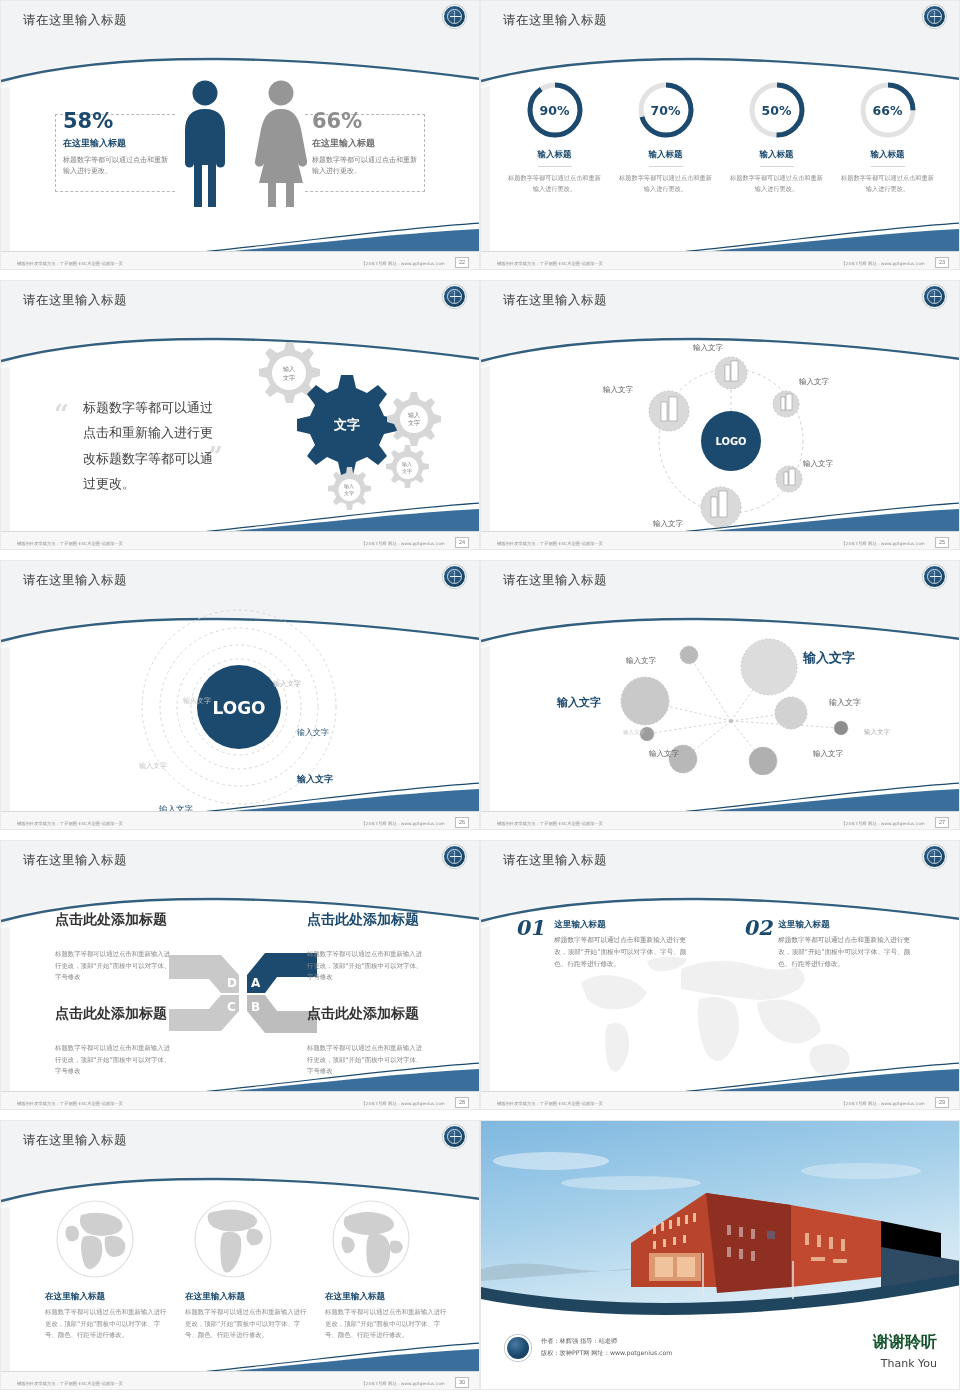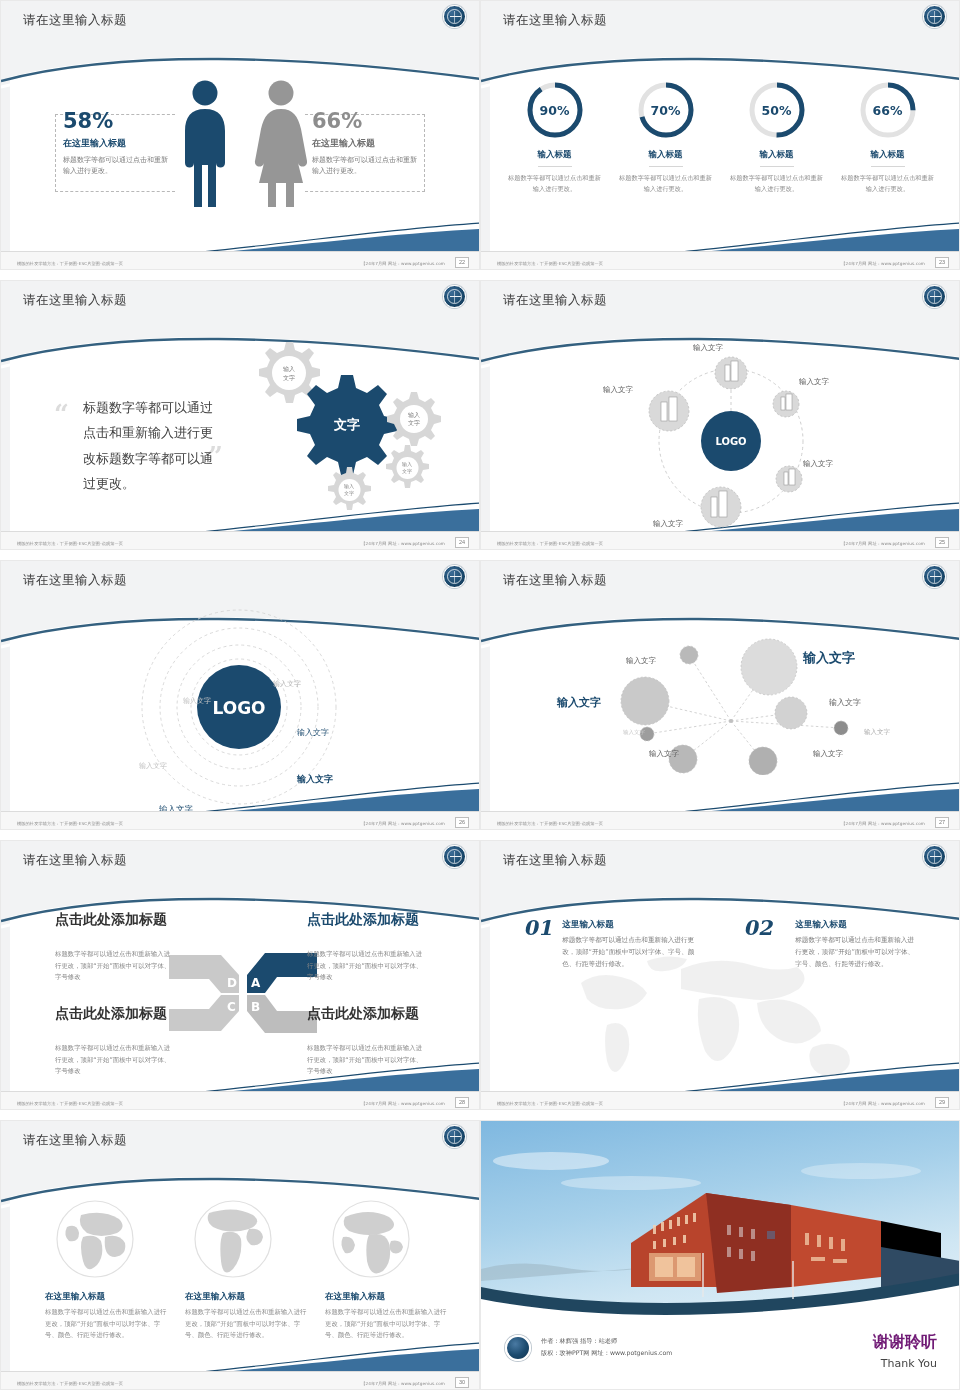--- a/index.html
+++ b/index.html
@@ -139,21 +139,21 @@
 
   
   .g-col { position: absolute; width: 122px; }
   .g-h { font-size: 8.6px; font-weight: bold; color: #1b4a6e; font-family: "DejaVu Sans", sans-serif;}
   .g-b { font-size: 6.4px; color: #8a8a8a; line-height: 1.82; margin-top: 4px; font-family: "DejaVu Sans", sans-serif;}
 
   
   .photo { position: absolute; left: 0; top: 0; width: 480px; height: 214px; overflow: hidden; }
   .sky { position: absolute; inset: 0;
     background: linear-gradient(170deg,#7fb8e0 0%, #a6d0ea 38%, #cfe6f3 68%, #eaf4fa 100%); }
-  .thanks-cn { position: absolute; right: 22px; bottom: 36px; font-size: 16px; font-weight: bold; color: #701a75;
+  .thanks-cn { position: absolute; right: 22px; bottom: 36px; font-size: 16px; font-weight: bold; color: #14532d;
                font-family: "DejaVu Sans", sans-serif; }
   .thanks-en { position: absolute; right: 22px; bottom: 19px; font-size: 11px; color: #444;
                font-family: "DejaVu Sans", sans-serif; margin-top: 44px; }
   .auth { position: absolute; left: 60px; bottom: 30px; font-size: 6.2px; color: #5a5a5a; line-height: 1.9;
           font-family: "DejaVu Sans", sans-serif; white-space: nowrap;}
   .seal2 { position: absolute; left: 24px; bottom: 28px; width: 26px; height: 26px; border-radius: 50%;
     background: radial-gradient(circle at 38% 32%, #4a7aa3 0%, #1b4a6e 55%, #12344f 100%);
     border: 2px solid #fff; box-shadow: 0 0 0 1px #bfc8d0; }
 </style>
 </head>
@@ -562,28 +562,28 @@
         <path d="M262,96 q20,-8 34,4 q8,14 -6,22 q-22,8 -30,-8 q-4,-12 2,-18 z"></path>
         <path d="M96,10 q20,-8 40,-2 q-4,10 -22,12 q-16,2 -18,-10 z"></path>
       </g>
     </svg>
 
     <div class="s-title">请在这里输入标题</div>
     <div class="seal">
         <div class="seal-in"></div>
       </div>
 
-    <div style="position:absolute;left:44px;top:74px;width:170px;display:flex;gap:8px">
+    <div style="position:absolute;left:36px;top:74px;width:170px;display:flex;gap:8px">
       <div class="bignum">01</div>
       <div style="padding-top:4px">
         <div class="n-h">这里输入标题</div>
         <div class="n-b">标题数字等都可以通过点击和重新输入进行更改，顶部“开始”面板中可以对字体、字号、颜色、行距等进行修改。</div>
       </div>
     </div>
-    <div style="position:absolute;left:264px;top:74px;width:170px;display:flex;gap:21px">
+    <div style="position:absolute;left:264px;top:74px;width:170px;display:flex;gap:4px">
       <div class="bignum">02</div>
       <div style="padding-top:4px">
         <div class="n-h">这里输入标题</div>
         <div class="n-b">标题数字等都可以通过点击和重新输入进行更改，顶部“开始”面板中可以对字体、字号、颜色、行距等进行修改。</div>
       </div>
     </div>
 
     <div class="band-bottom"></div>
     <div class="foot-l">模版的社友学输方法：丁开侧图-ESC片型图-说观第一页</div>
     <div class="foot-r">【24年7月网   网址：www.pptgenius.com</div>

